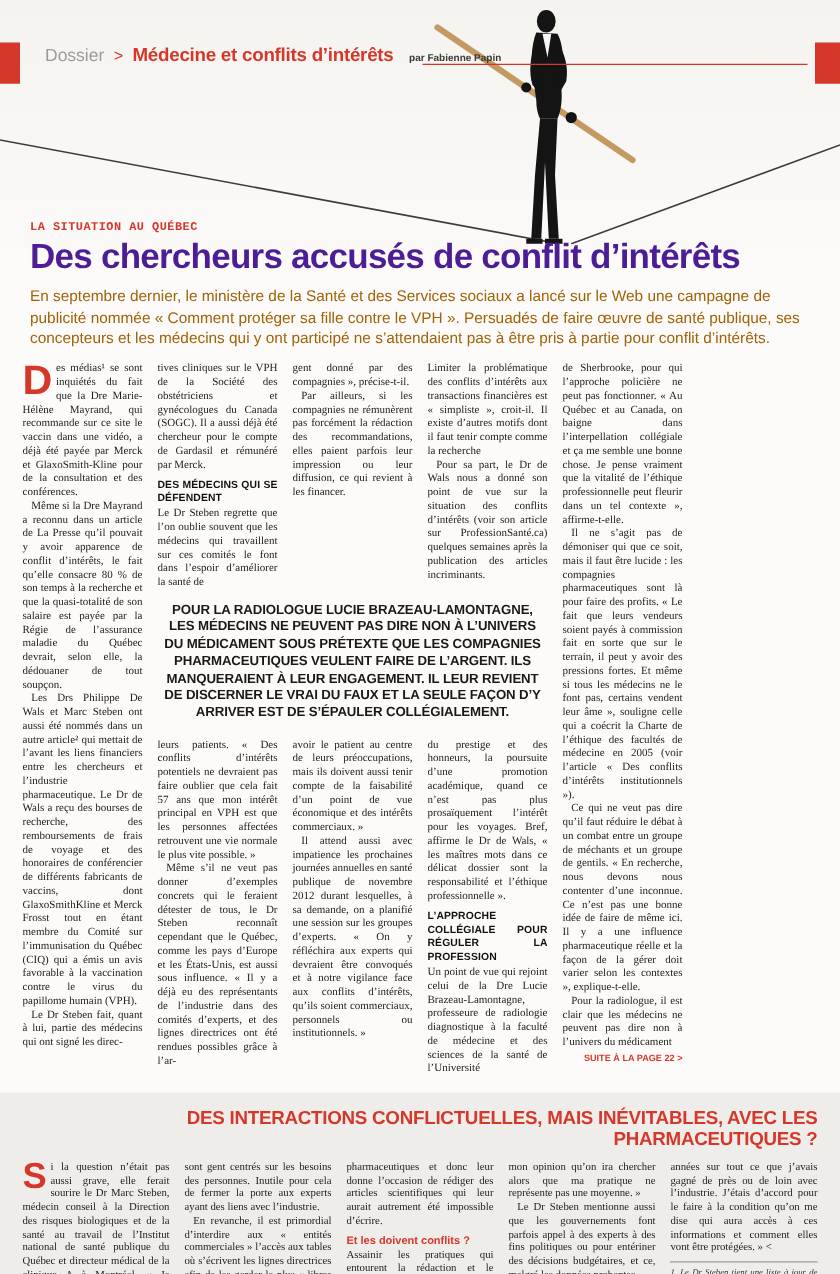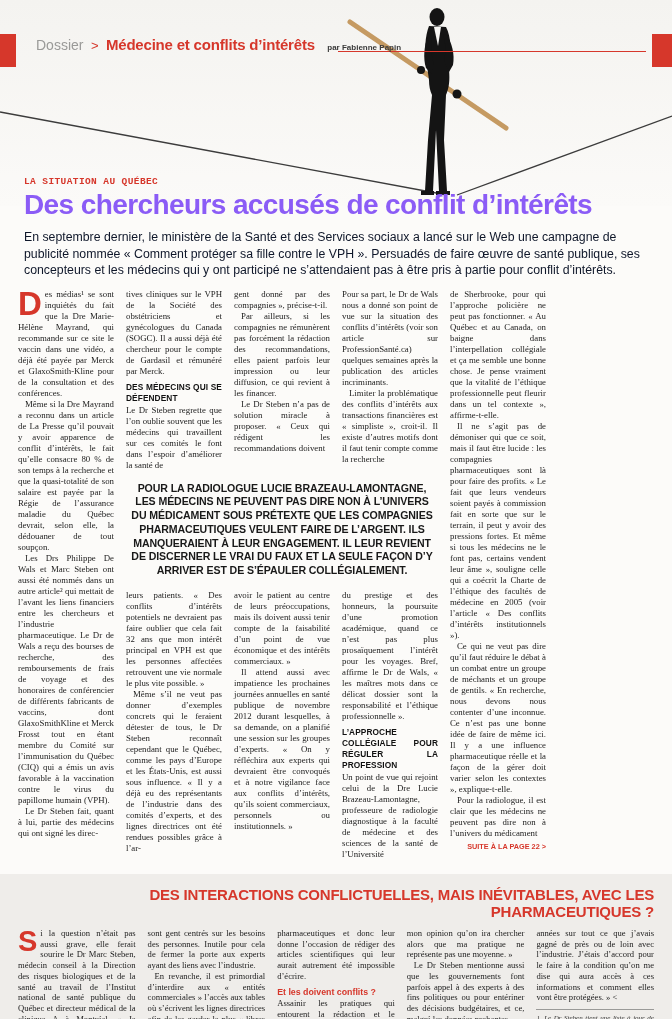--- a/index.html
+++ b/index.html
@@ -20,23 +20,23 @@
                  font-family:"Liberation Sans",sans-serif; }
   .header-text .section { color:#9a9a98; font-size:14px; }
   .header-text .sep     { color:#d6372b; font-size:13px; padding:0 3px; }
   .header-text .topic   { color:#d6372b; font-size:15px; font-weight:bold; letter-spacing:-0.2px; }
   .header-text .byline  { color:#3a3a3a; font-size:8px; font-weight:bold; margin-left:8px; }
   
   .head-block { padding:0 25px 0 24px; margin-top:-30px; position:relative; z-index:3; }
   .kicker { color:#d6372b; font-family:Liberation Mono, monospace; font-weight:bold;
             font-size:9.5px; letter-spacing:.4px; }
   .headline { font-family:"Liberation Sans",sans-serif; font-weight:900; font-size:28px;
-              letter-spacing:-0.6px; color:#8b5cf6; line-height:32px; margin:2px 0 8px; }
+              letter-spacing:-0.6px; color:#4c1d95; line-height:32px; margin:2px 0 8px; }
   .lede { font-family:"Liberation Sans",sans-serif; font-size:12.3px; line-height:16.5px;
-          color:#0f172a; max-width:640px; }
+          color:#a16207; max-width:640px; }
   
   .article-grid { display:grid; grid-template-columns:repeat(6,1fr);
                   grid-template-rows:auto auto auto; column-gap:12px; row-gap:5px;
                   padding:10px 18px 8px; }
   .cols { font-size:8.8px; line-height:11px; text-align:justify; hyphens:auto; }
   .cols p { margin:0; }
   .cols p + p { text-indent:7px; }
   .cols p.subhead, .cols p.subheadRed, .cols p.continuation, .cols p.footnote,
   .cols p.subhead + p, .cols p.subheadRed + p { text-indent:0; }
   p.subhead { font-family:"Liberation Sans",sans-serif; font-weight:bold; font-size:8.3px;
@@ -117,29 +117,28 @@
         <p>Le Dr Steben fait, quant à lui, partie des médecins qui ont signé les direc-</p>
       </div>
     <div class="cols colB-top">
         <p>tives cliniques sur le VPH de la Société des obstétriciens et gynécologues du Canada (SOGC). Il a aussi déjà été chercheur pour le compte de Gardasil et rémunéré par Merck.</p>
         <p class="subhead">DES MÉDECINS QUI SE DÉFENDENT</p>
         <p>Le Dr Steben regrette que l’on oublie souvent que les médecins qui travaillent sur ces comités le font dans l’espoir d’améliorer la santé de</p>
       </div>
     <div class="cols colC-top">
         <p>gent donné par des compagnies », précise-t-il.</p>
         <p>Par ailleurs, si les compagnies ne rémunèrent pas forcément la rédaction des recommandations, elles paient parfois leur impression ou leur diffusion, ce qui revient à les financer.</p>
-        <p>Le Dr Steben n’a pas de solution miracle à proposer. « Ceux qui rédigent les recommandations doivent</p>
       </div>
     <div class="cols colD-top">
+        <p>Limiter la problématique des conflits d’intérêts aux transactions financières est « simpliste », croit-il. Il existe d’autres motifs dont il faut tenir compte comme la recherche</p>
         <p>Pour sa part, le Dr de Wals nous a donné son point de vue sur la situation des conflits d’intérêts (voir son article sur ProfessionSanté.ca) quelques semaines après la publication des articles incriminants.</p>
-        <p>Limiter la problématique des conflits d’intérêts aux transactions financières est « simpliste », croit-il. Il existe d’autres motifs dont il faut tenir compte comme la recherche</p>
       </div>
     <div class="pull-quote">POUR LA RADIOLOGUE LUCIE BRAZEAU-LAMONTAGNE, LES MÉDECINS NE PEUVENT PAS DIRE NON À L’UNIVERS DU MÉDICAMENT SOUS PRÉTEXTE QUE LES COMPAGNIES PHARMACEUTIQUES VEULENT FAIRE DE L’ARGENT. ILS MANQUERAIENT À LEUR ENGAGEMENT. IL LEUR REVIENT DE DISCERNER LE VRAI DU FAUX ET LA SEULE FAÇON D’Y ARRIVER EST DE S’ÉPAULER COLLÉGIALEMENT.</div>
     <div class="cols colB-bot">
-        <p>leurs patients. « Des conflits d’intérêts potentiels ne devraient pas faire oublier que cela fait 32 ans que mon intérêt principal en VPH est que les personnes affectées retrouvent une vie normale le plus vite possible. »</p>
+        <p>leurs patients. « Des conflits d’intérêts potentiels ne devraient pas faire oublier que cela fait 57 ans que mon intérêt principal en VPH est que les personnes affectées retrouvent une vie normale le plus vite possible. »</p>
         <p>Même s’il ne veut pas donner d’exemples concrets qui le feraient détester de tous, le Dr Steben reconnaît cependant que le Québec, comme les pays d’Europe et les États-Unis, est aussi sous influence. « Il y a déjà eu des représentants de l’industrie dans des comités d’experts, et des lignes directrices ont été rendues possibles grâce à l’ar-</p>
       </div>
     <div class="cols colC-bot">
         <p>avoir le patient au centre de leurs préoccupations, mais ils doivent aussi tenir compte de la faisabilité d’un point de vue économique et des intérêts commerciaux. »</p>
         <p>Il attend aussi avec impatience les prochaines journées annuelles en santé publique de novembre 2012 durant lesquelles, à sa demande, on a planifié une session sur les groupes d’experts. « On y réfléchira aux experts qui devraient être convoqués et à notre vigilance face aux conflits d’intérêts, qu’ils soient commerciaux, personnels ou institutionnels. »</p>
       </div>
     <div class="cols colD-bot">
         <p>du prestige et des honneurs, la poursuite d’une promotion académique, quand ce n’est pas plus prosaïquement l’intérêt pour les voyages. Bref, affirme le Dr de Wals, « les maîtres mots dans ce délicat dossier sont la responsabilité et l’éthique professionnelle ».</p>
         <p class="subhead">L’APPROCHE COLLÉGIALE POUR RÉGULER LA PROFESSION</p>
         <p>Un point de vue qui rejoint celui de la Dre Lucie Brazeau-Lamontagne, professeure de radiologie diagnostique à la faculté de médecine et des sciences de la santé de l’Université</p>

